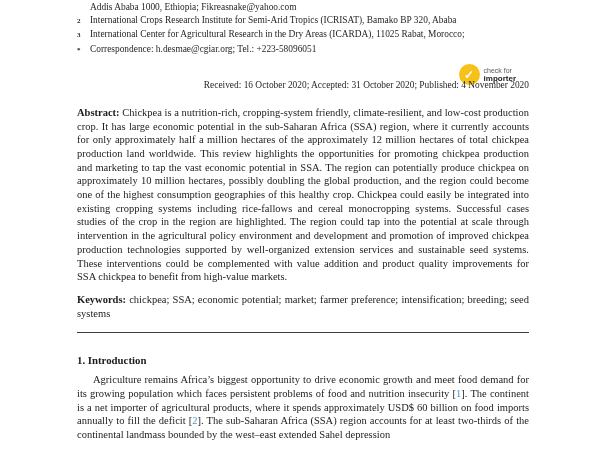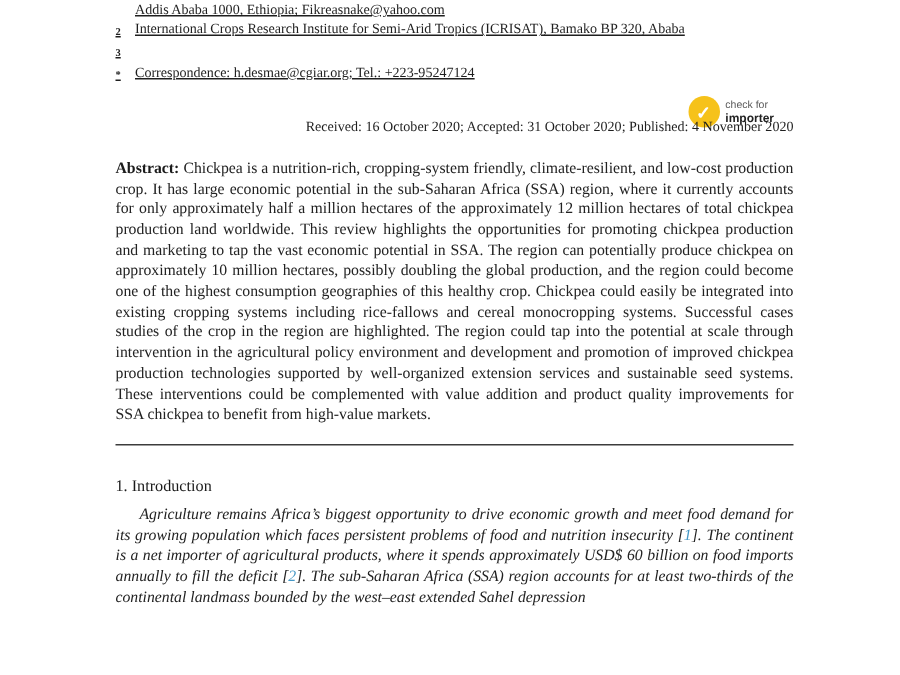--- a/index.html
+++ b/index.html
@@ -13,21 +13,21 @@
     font-family: "Liberation Serif", serif;
   }
   .content {
     position: absolute;
     left: 77px;
     top: 1px;
     width: 452px;
   }
   
   .affil-block { font-size: 9.4px; line-height: 13.2px; color: #1f1f1f; }
-  .affil-row { display: flex; text-decoration: underline; }
+  .affil-row { display: flex; }
   .affil-marker {
     flex: 0 0 13px;
     width: 13px;
     font-size: 7px;
     padding-top: 1px;
     font-weight: bold;
   }
   .affil-text { flex: 1 1 auto; }
   .received {
     font-size: 9.4px;
@@ -81,30 +81,29 @@
     text-align: justify;
   }
   .rule {
     border: none;
     border-top: 1px solid #3c3c3c;
     margin: 12px 0 0 0;
   }
   .section-heading {
     margin: 21px 0 0 0;
     font-size: 10.8px;
-    font-weight: normal;
+    font-weight: bold;
     color: #1b1b1b;
   }
   .body-para {
     margin: 7px 0 0 0;
     font-size: 10.5px;
     line-height: 13.7px;
     text-align: justify;
     text-indent: 16px;
-    font-style: italic;
   }
   .cite { color: #4598c6; cursor: pointer; }
   b.run-label { color: #1b1b1b; }
 </style>
 </head>
 <body>
 
 <div class="page">
 
   <div class="badge">
@@ -121,32 +120,33 @@
       <div class="affil-row">
         <span class="affil-marker"></span>
         <span class="affil-text">Addis Ababa 1000, Ethiopia; Fikreasnake@yahoo.com</span>
       </div>
       <div class="affil-row">
         <span class="affil-marker">2</span>
         <span class="affil-text">International Crops Research Institute for Semi-Arid Tropics (ICRISAT), Bamako BP 320, Ababa</span>
       </div>
       <div class="affil-row">
         <span class="affil-marker">3</span>
-        <span class="affil-text"></span>
+        <span class="affil-text"><span>International Center for Agricultural Research in the Dry Areas (ICARDA), 11025 Rabat, Morocco;</span></span>
       </div>
       <div class="affil-row">
         <span class="affil-marker">*</span>
-        <span class="affil-text">Correspondence: h.desmae@cgiar.org; Tel.: +223-95247124</span>
+        <span class="affil-text">Correspondence: h.desmae@cgiar.org; Tel.: +223-58096051</span>
       </div>
     </div>
 
     <div class="received">Received: 16 October 2020; Accepted: 31 October 2020; Published: 4 November 2020</div>
 
     <p class="abstract"><b class="run-label">Abstract:</b> <span>Chickpea is a nutrition-rich, cropping-system friendly, climate-resilient, and low-cost production crop. It has large economic potential in the sub-Saharan Africa (SSA) region, where it currently accounts for only approximately half a million hectares of the approximately 12 million hectares of total chickpea production land worldwide. This review highlights the opportunities for promoting chickpea production and marketing to tap the vast economic potential in SSA. The region can potentially produce chickpea on approximately 10 million hectares, possibly doubling the global production, and the region could become one of the highest consumption geographies of this healthy crop. Chickpea could easily be integrated into existing cropping systems including rice-fallows and cereal monocropping systems. Successful cases studies of the crop in the region are highlighted. The region could tap into the potential at scale through intervention in the agricultural policy environment and development and promotion of improved chickpea production technologies supported by well-organized extension services and sustainable seed systems. These interventions could be complemented with value addition and product quality improvements for SSA chickpea to benefit from high-value markets.</span></p>
 
+    <p class="keywords"><b class="run-label">Keywords:</b> <span>chickpea; SSA; economic potential; market; farmer preference; intensification; breeding; seed systems</span></p>
 
     <hr class="rule">
 
     <h2 class="section-heading">1. Introduction</h2>
 
     <p class="body-para"><span>Agriculture remains Africa’s biggest opportunity to drive economic growth and meet food demand for its growing population which faces persistent problems of food and nutrition insecurity [</span><span class="cite">1</span><span>]. The continent is a net importer of agricultural products, where it spends approximately USD$ 60 billion on food imports annually to fill the deficit [</span><span class="cite">2</span><span>]. The sub-Saharan Africa (SSA) region accounts for at least two-thirds of the continental landmass bounded by the west–east extended Sahel depression</span></p>
 
   </div>
 </div>
 

